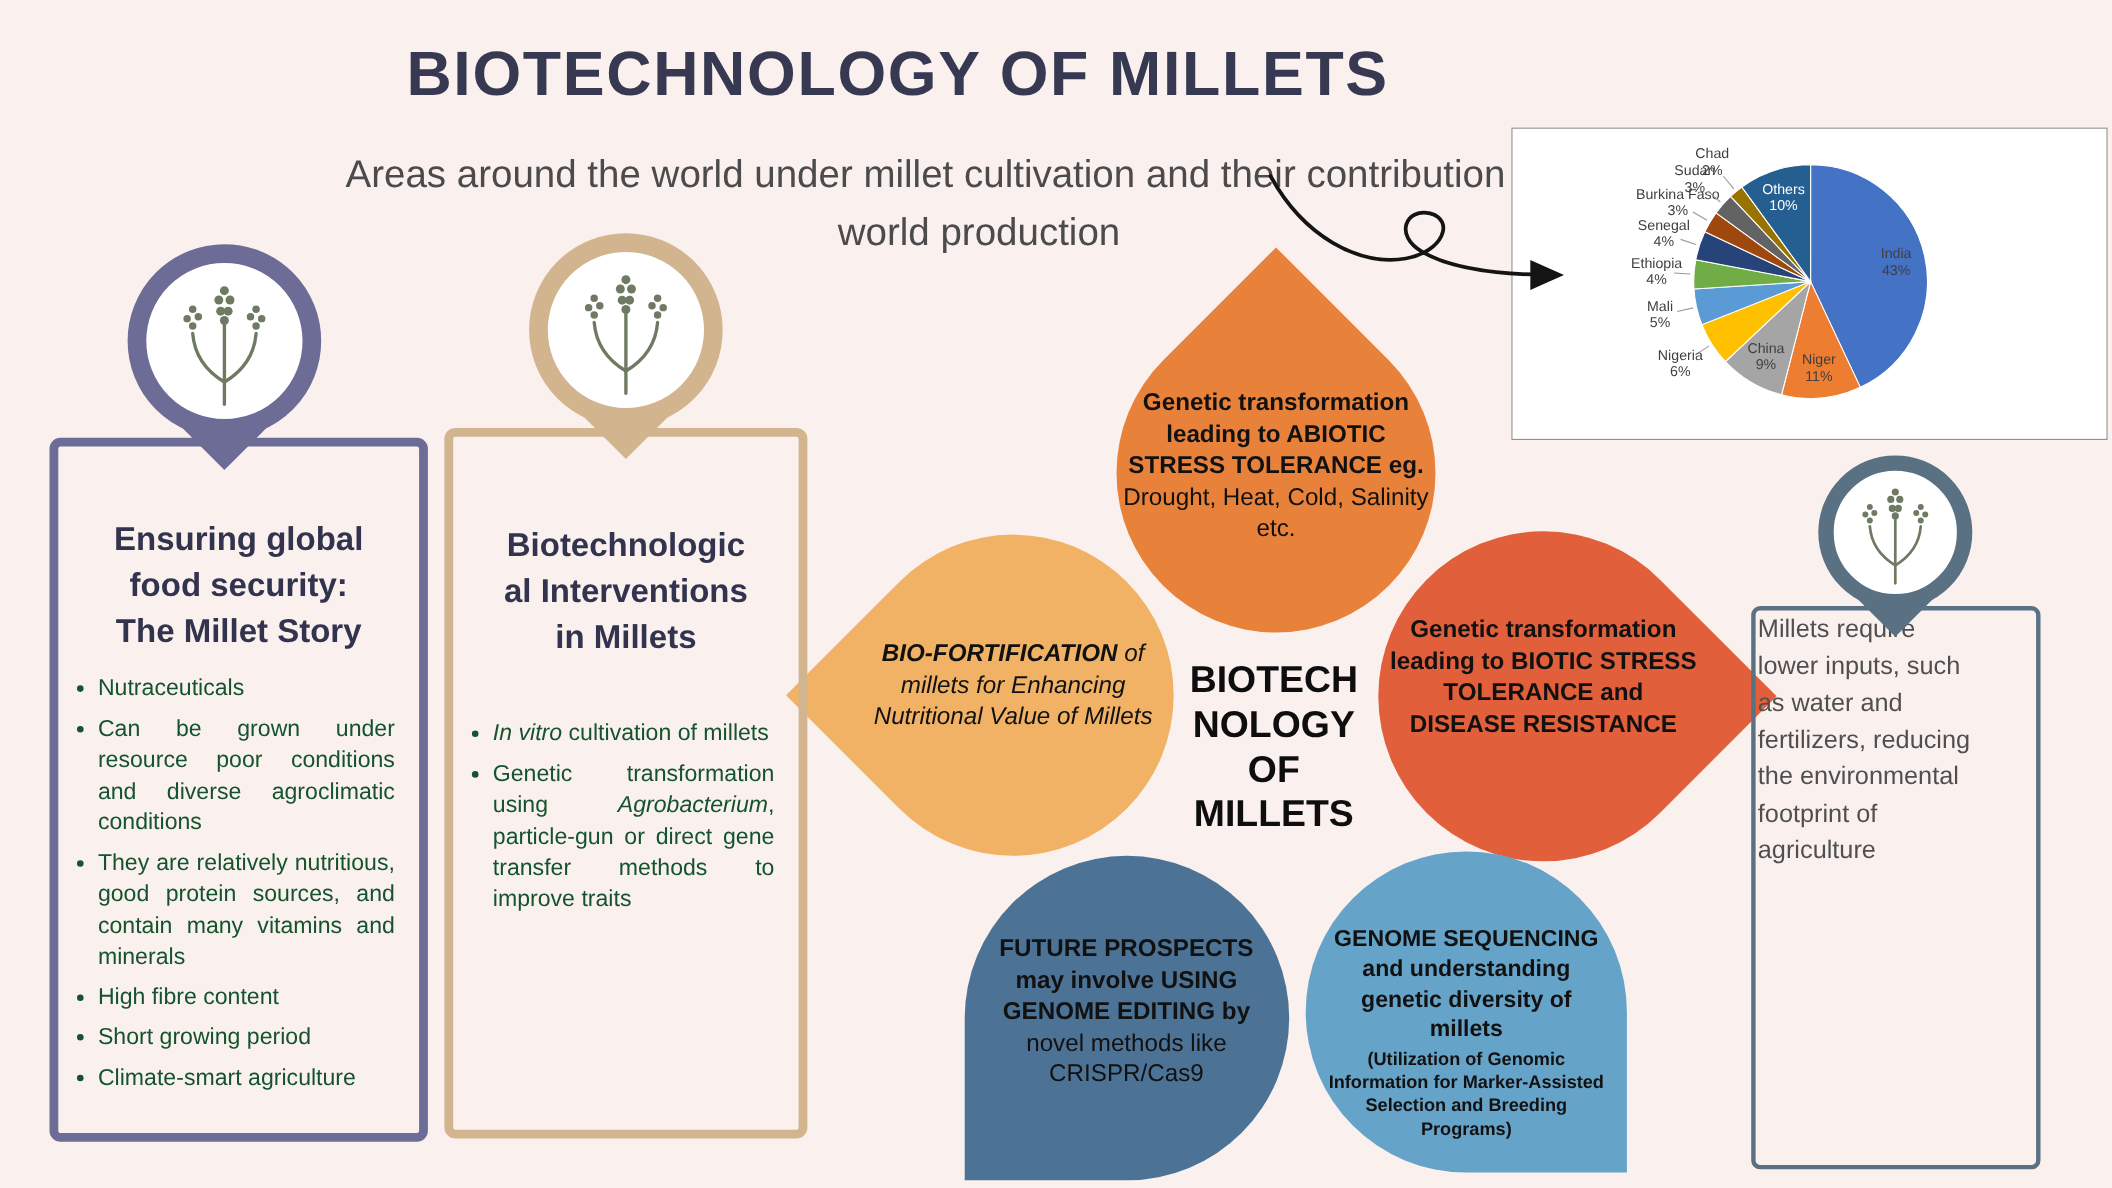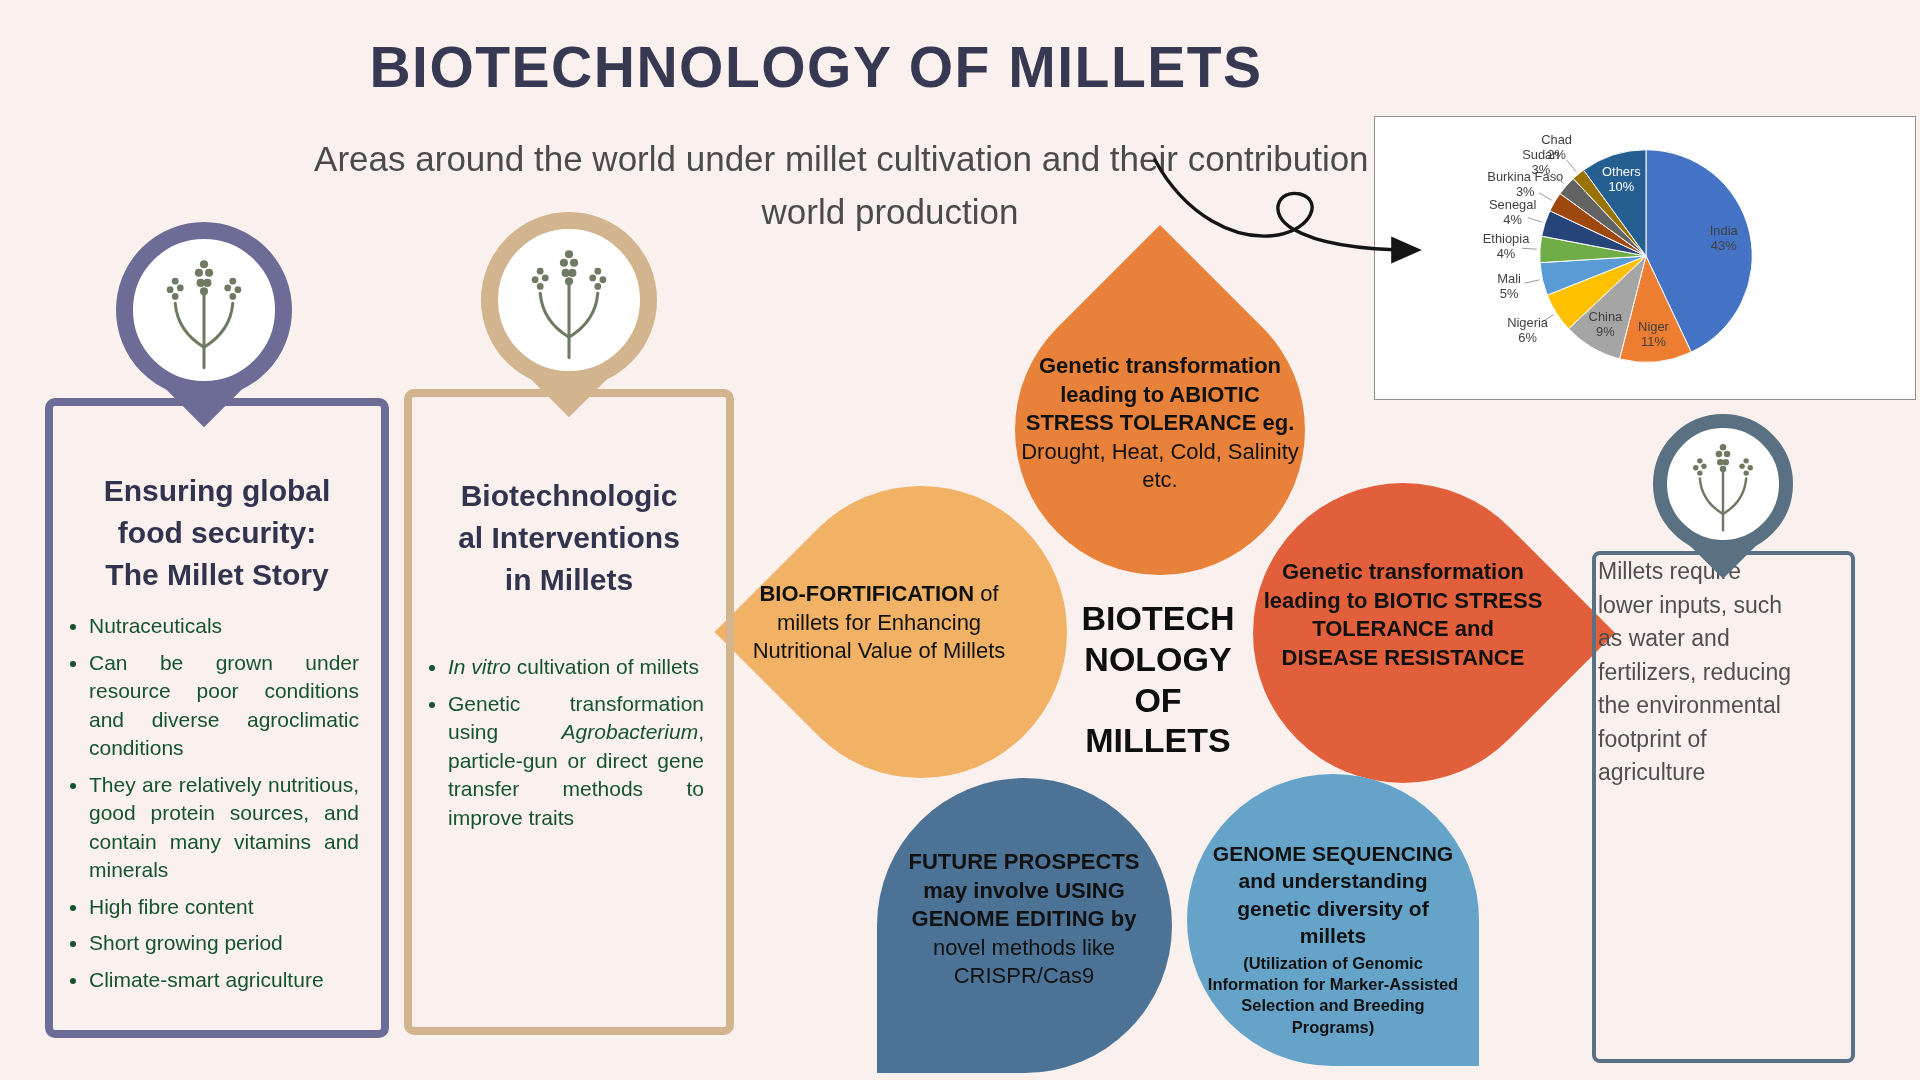--- a/index.html
+++ b/index.html
@@ -82,21 +82,21 @@
   .p-bl .petal-bg { transform:rotate(-90deg); }
   .p-br { left:1187px; top:774px; width:292px; height:292px; }
   .p-br .petal-bg { transform:rotate(180deg); }
   .petal-text {
     position:absolute; z-index:2; text-align:center;
     font-size:22px; line-height:1.3; color:#111;
   }
   .petal-text .b { font-weight:bold; }
   .petal-text .sm { font-size:16.5px; line-height:1.28; margin-top:4px; font-weight:bold; }
   .pt-top   { left:1018px; top:352px; width:284px; }
-  .pt-left  { left:739px;  top:580px; width:280px; }
+  .pt-left  { left:781px;  top:580px; width:280px;font-style:italic; }
   .pt-right { left:1263px; top:558px; width:280px; }
   .pt-bl    { left:894px;  top:848px; width:260px; }
   .pt-br    { left:1203px; top:840px; width:260px; font-size:21px; }
   .flower-center {
     position:absolute; left:1063px; top:598px; width:190px; z-index:2;
     text-align:center; font-size:34px; font-weight:bold; color:#0e0e0e;
     line-height:1.2; white-space:pre-line;
   }
   .defs-hidden { position:absolute; width:0; height:0; overflow:hidden; }
 </style>

